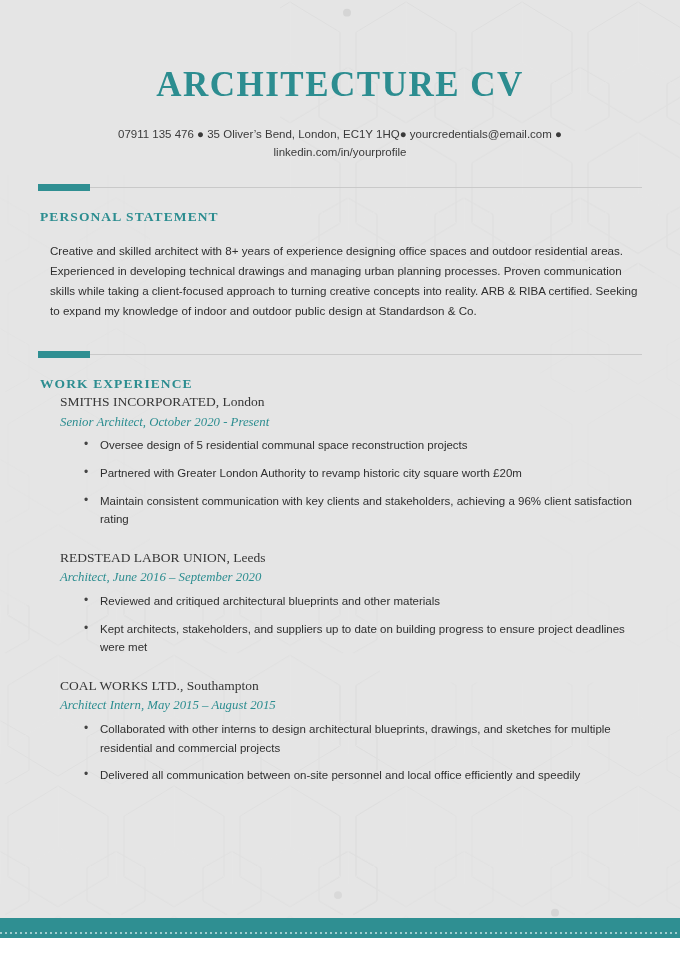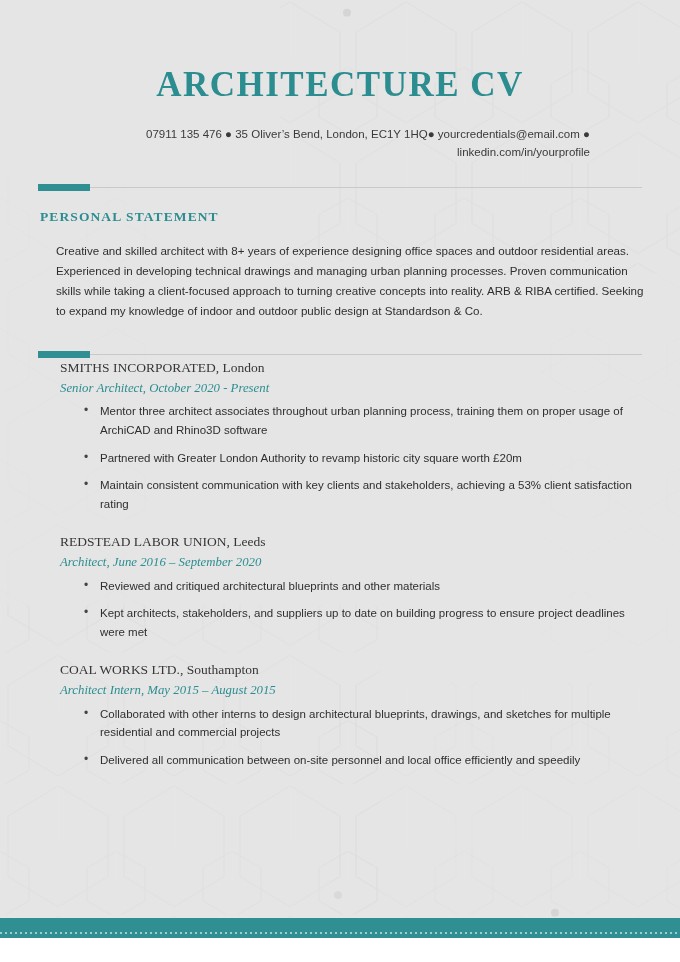--- a/index.html
+++ b/index.html
@@ -65,21 +65,21 @@
     font-weight: bold;
     font-size: 35px;
     letter-spacing: 1.5px;
     color: #2c8d90;
     line-height: 1.1;
   }
 
   .contact-line {
     margin: 20px auto 0 auto;
     width: 500px;
-    text-align: right;
+    text-align: center;
     font-family: "Liberation Sans", sans-serif;
     font-size: 11.5px;
     color: #3a3a3a;
     line-height: 1.65;
   }
 
   
   .divider {
     position: relative;
     height: 7px;
@@ -104,21 +104,21 @@
   .section-heading {
     margin: 18px 0 0 2px;
     font-family: "Liberation Serif", serif;
     font-weight: bold;
     font-size: 13.5px;
     letter-spacing: 1.1px;
     color: #2c8d90;
   }
 
   .statement {
-    margin: 16px 0 0 18px;
+    margin: 16px 0 0 12px;
     font-family: "Liberation Sans", sans-serif;
     font-size: 11.6px;
     color: #2f2f2f;
     line-height: 1.72;
     text-align: left;
     width: 590px;
   }
 
   .jobs { margin-top: 0; }
 
@@ -209,30 +209,31 @@
 
     <h2 class="section-heading">PERSONAL STATEMENT</h2>
 
     <p class="statement">Creative and skilled architect with 8+ years of experience designing office spaces and outdoor residential areas. Experienced in developing technical drawings and managing urban planning processes. Proven communication skills while taking a client-focused approach to turning creative concepts into reality. ARB &amp; RIBA certified. Seeking to expand my knowledge of indoor and outdoor public design at Standardson &amp; Co.</p>
 
     <div class="divider" style="margin-top:30px;">
       <div class="thin"></div>
       <div class="thick"></div>
     </div>
 
+    <h2 class="section-heading">WORK EXPERIENCE</h2>
 
     <div class="jobs">
 
       <div class="job">
         <div class="job-company">SMITHS INCORPORATED, London</div>
         <div class="job-title">Senior Architect, October 2020 - Present</div>
         <ul class="bullets">
-          <li>Mentor three architect associates throughout urban planning process, training them on proper usage of ArchiCAD and Rhino3D software</li>
+          <li>Oversee design of 5 residential communal space reconstruction projects</li>
           <li>Partnered with Greater London Authority to revamp historic city square worth £20m</li>
-          <li>Maintain consistent communication with key clients and stakeholders, achieving a 53% client satisfaction rating</li>
+          <li>Maintain consistent communication with key clients and stakeholders, achieving a 96% client satisfaction rating</li>
         </ul>
       </div>
 
       <div class="job">
         <div class="job-company">REDSTEAD LABOR UNION, Leeds</div>
         <div class="job-title">Architect, June 2016 – September 2020</div>
         <ul class="bullets">
           <li>Reviewed and critiqued architectural blueprints and other materials</li>
           <li>Kept architects, stakeholders, and suppliers up to date on building progress to ensure project deadlines were met</li>
         </ul>

